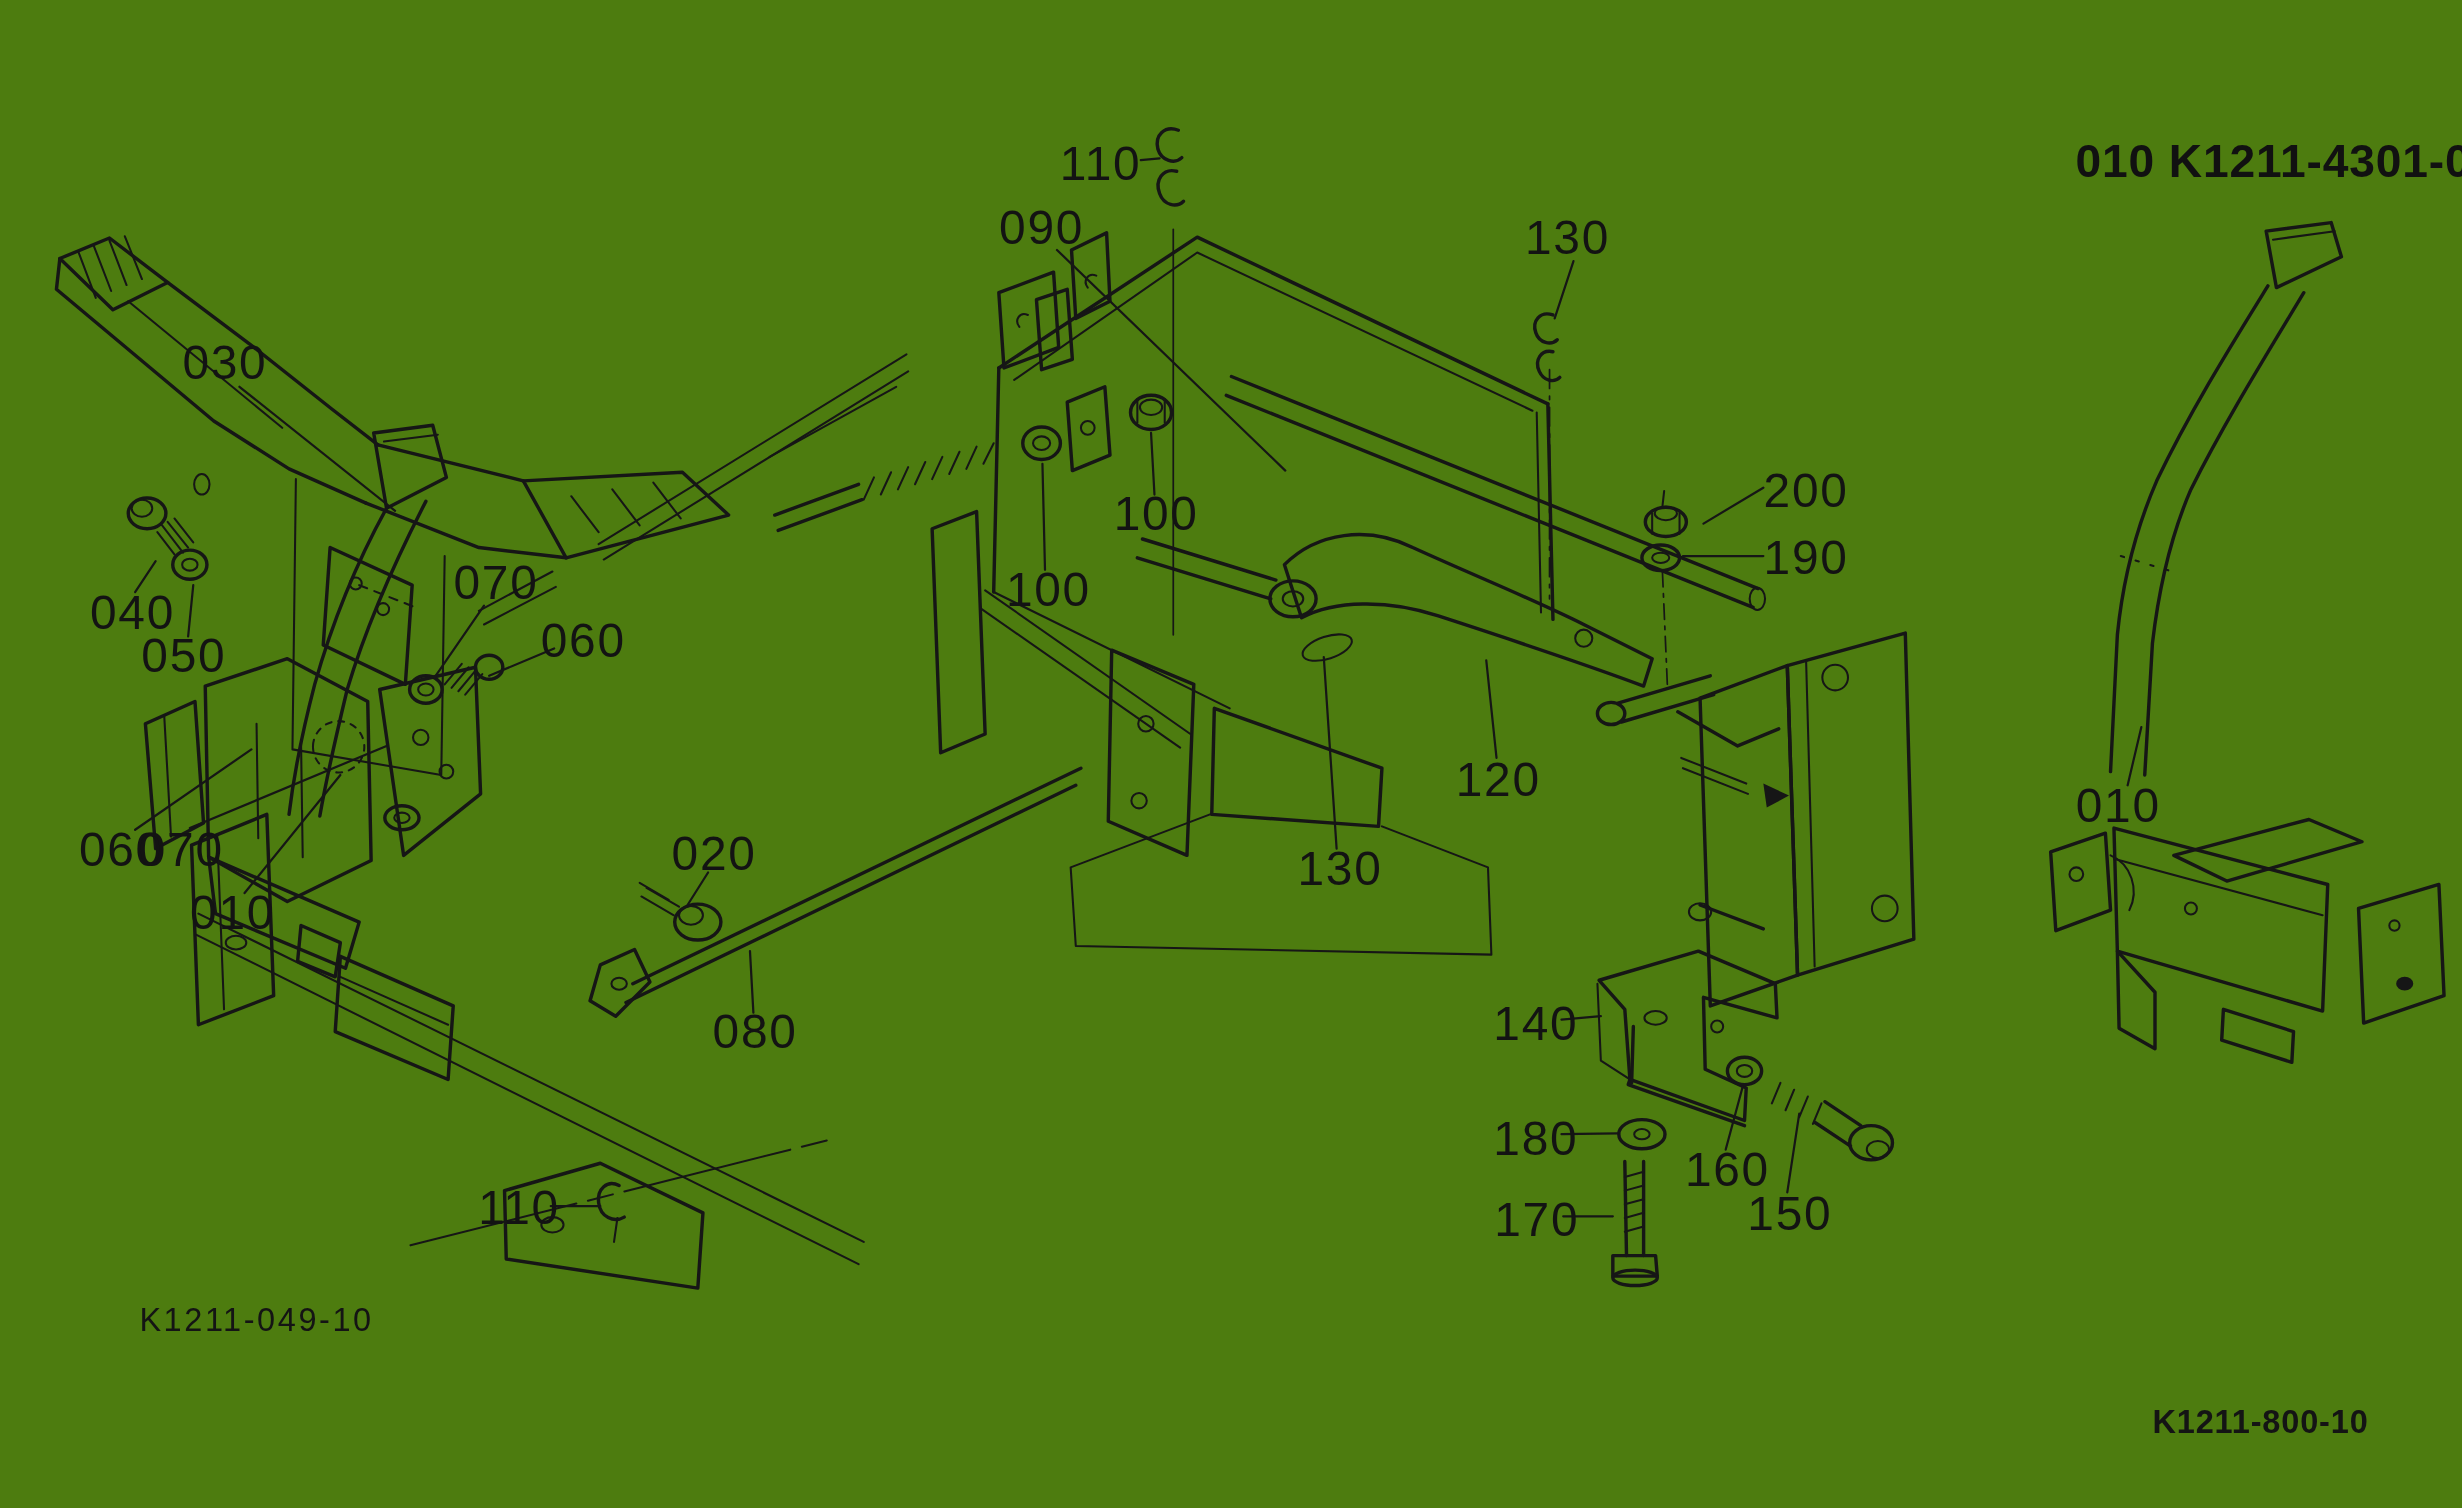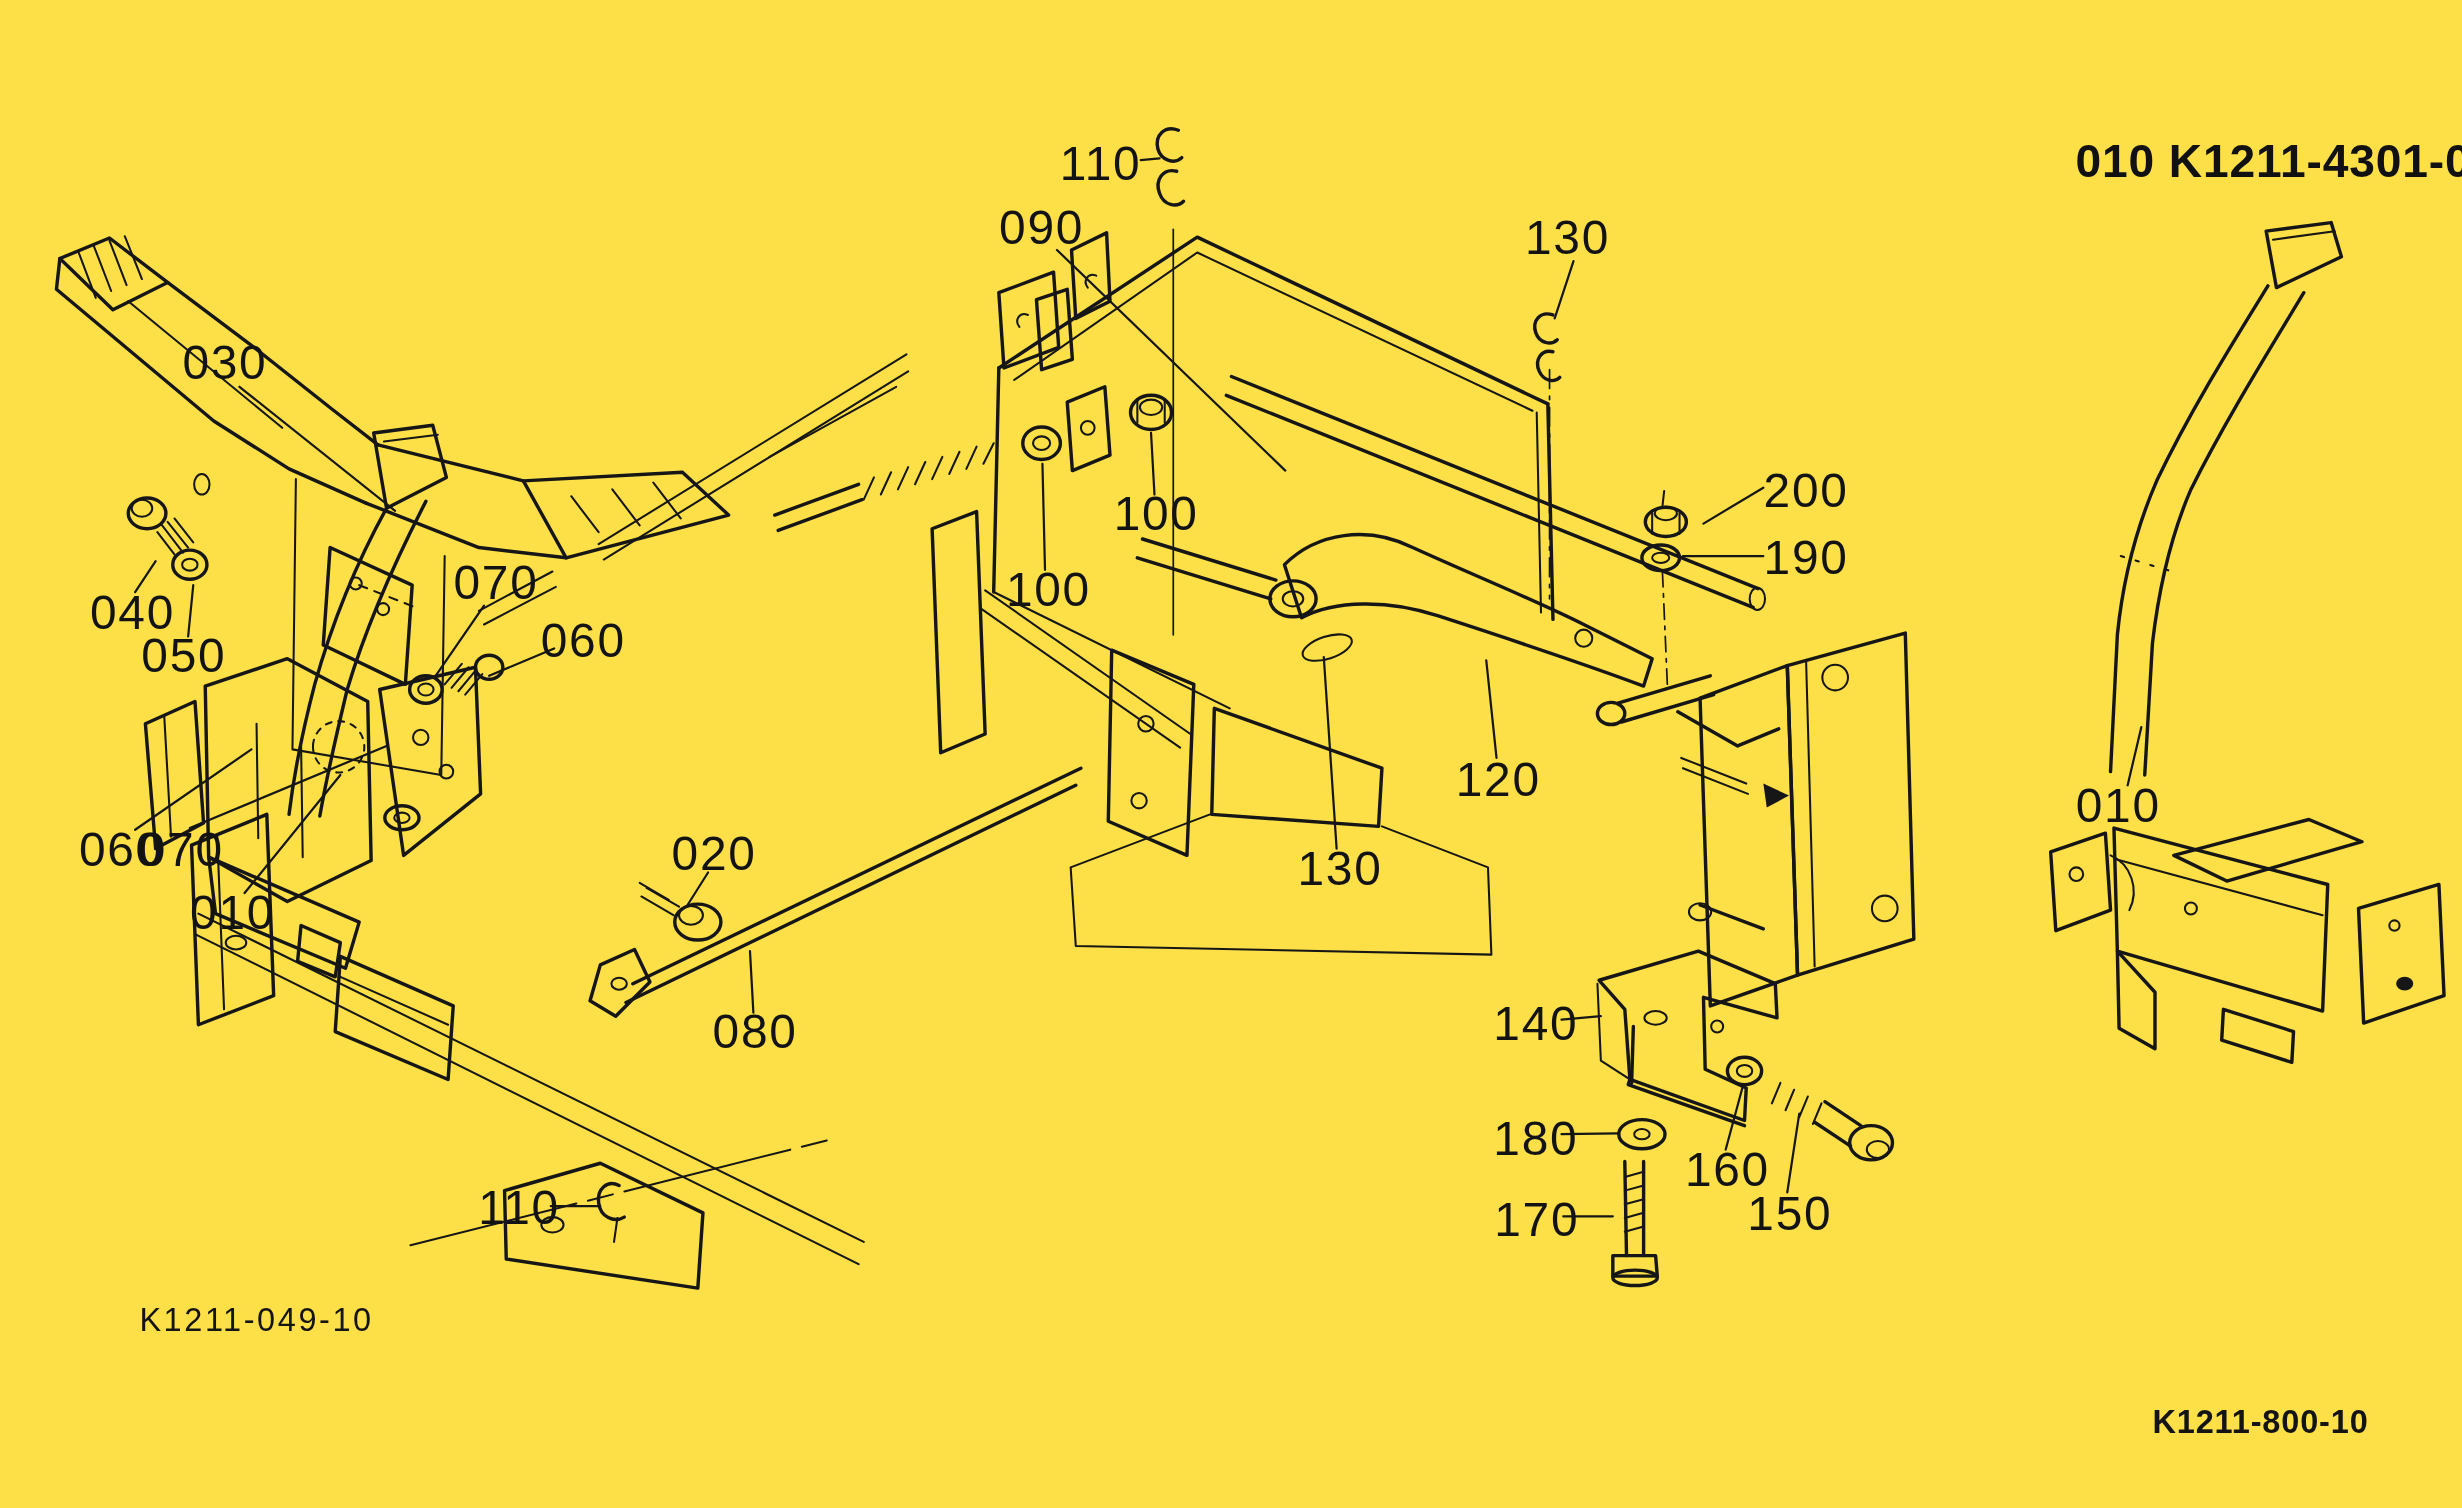--- a/index.html
+++ b/index.html
@@ -1,19 +1,19 @@
 <!DOCTYPE html>
 <html style="font-size:13.7px"><head>
 <meta charset="utf-8">
 <style>
   html,body{margin:0;padding:0;background:#e8e8e8;}
   .sheet{
     position:relative;
     width:2462px;height:1509px;
-    background:#fde047;
+    background:#4d7c0f;
     font-family:"Liberation Sans", sans-serif;
     overflow:hidden;
   }
   svg{position:absolute;left:0;top:0;}
   .art{stroke:#161616;fill:none;stroke-width:4;stroke-linecap:round;stroke-linejoin:round;}
   .art .thin{stroke-width:2.4;}
   .art .hair{stroke-width:2;}
   .art .fillink{fill:#161616;stroke:none;}
   .leader{stroke:#161616;stroke-width:2.6;fill:none;stroke-linecap:round;}
   .callout{

